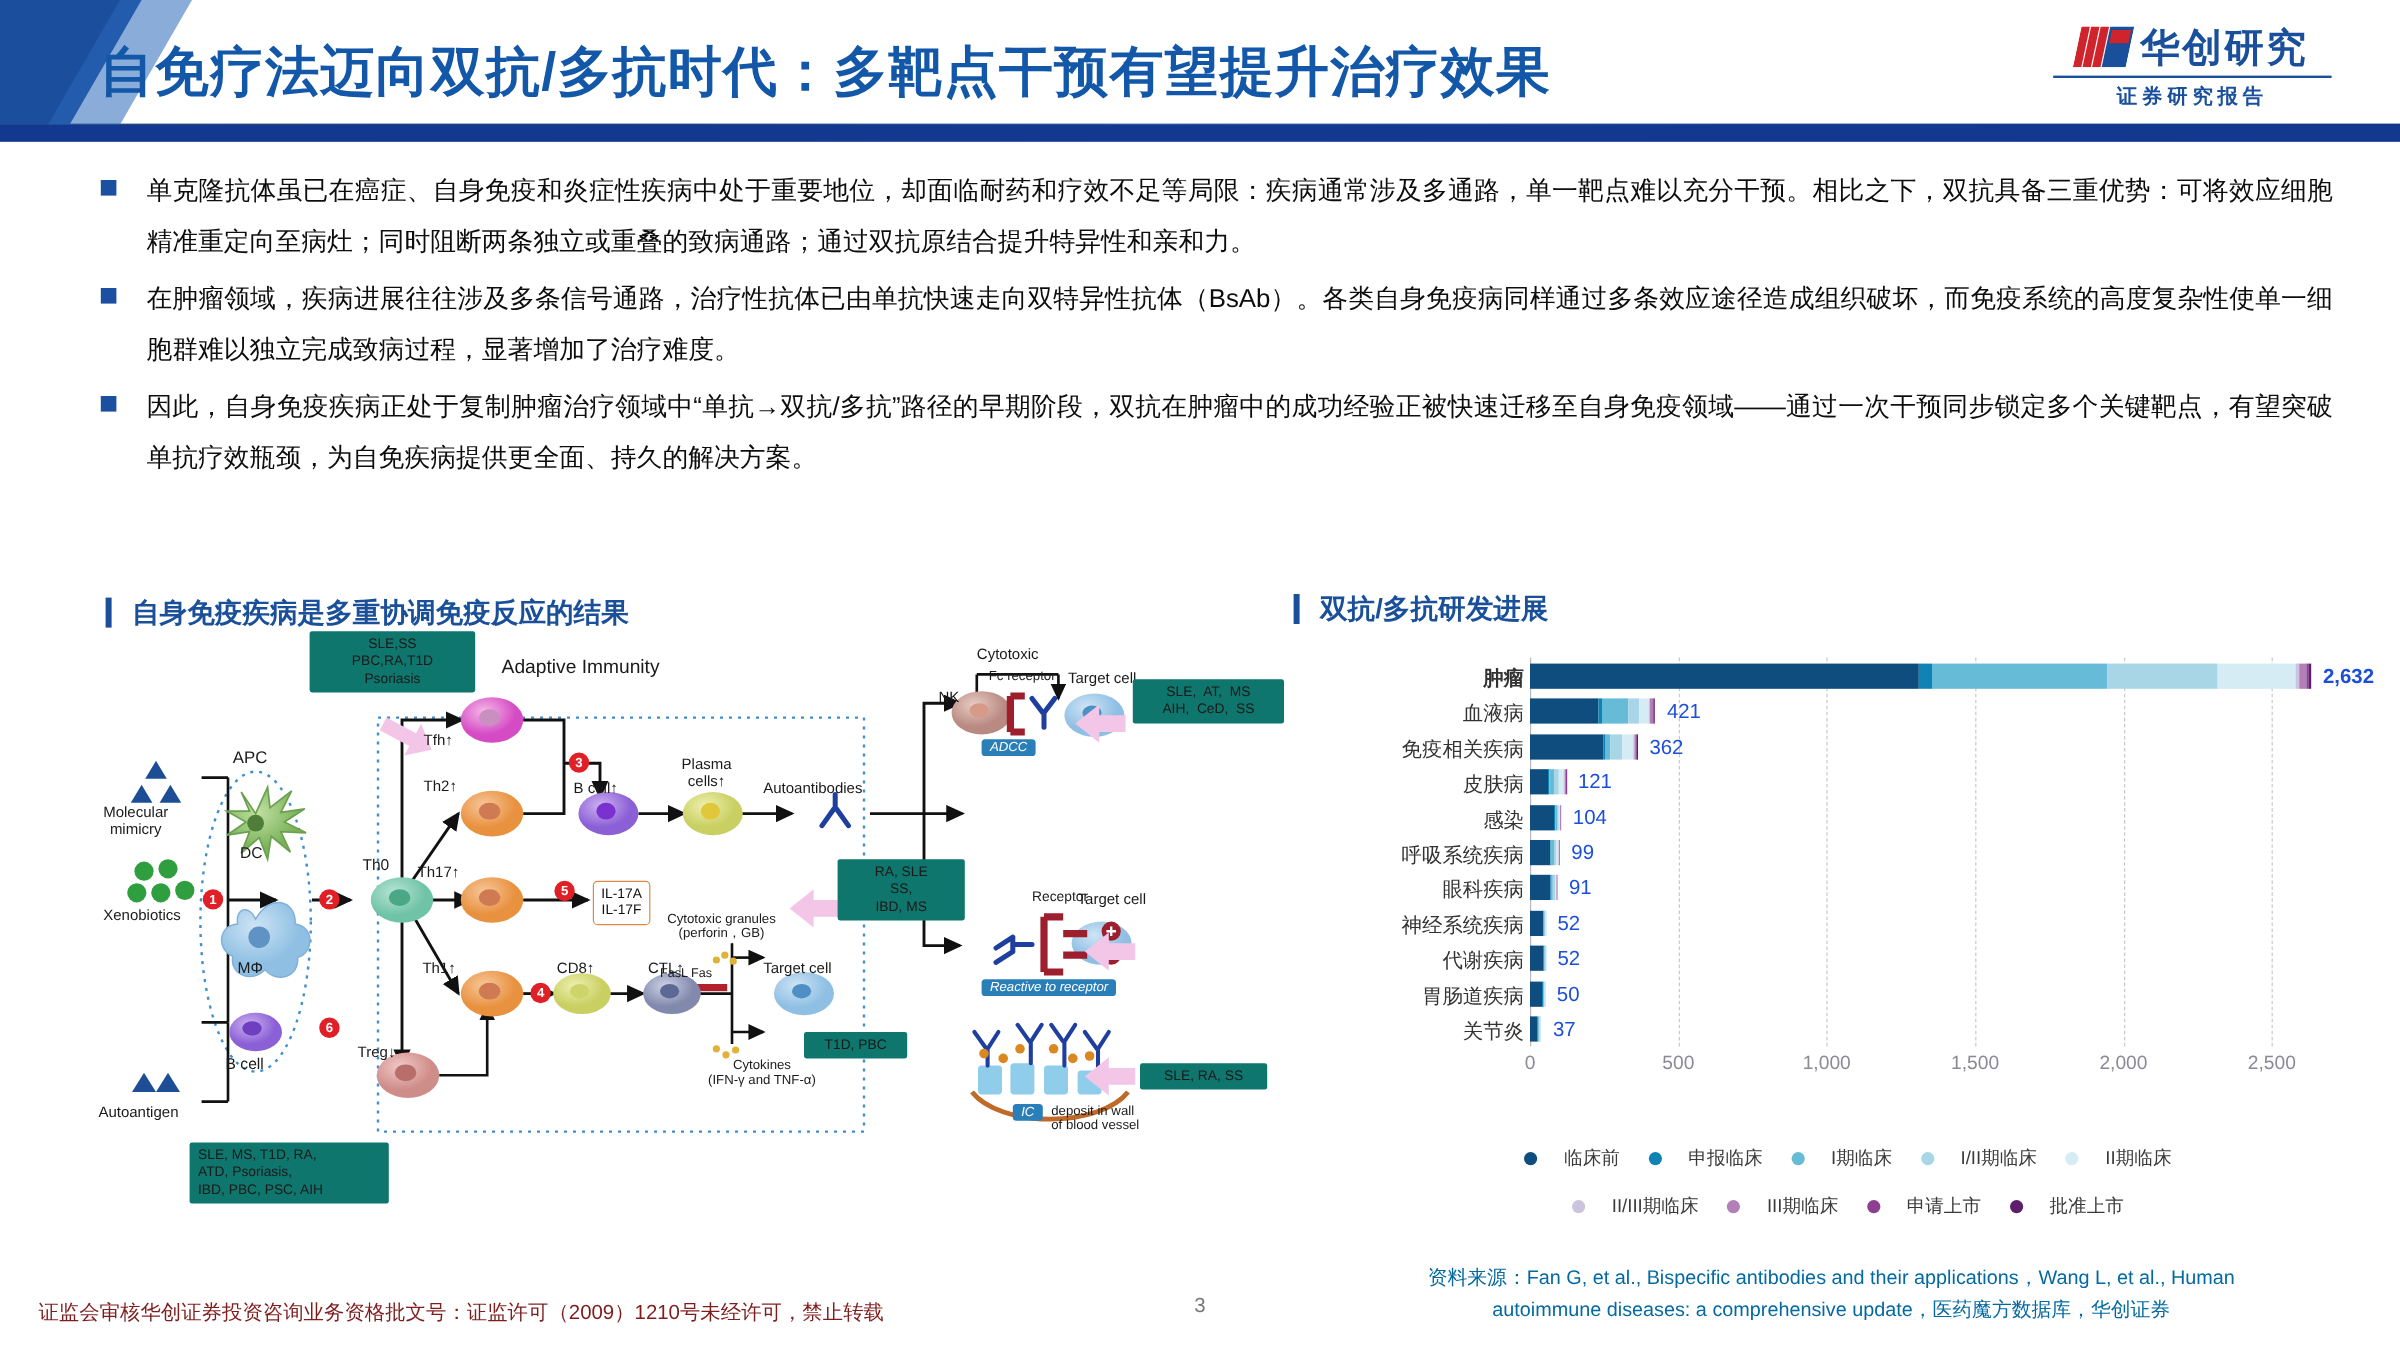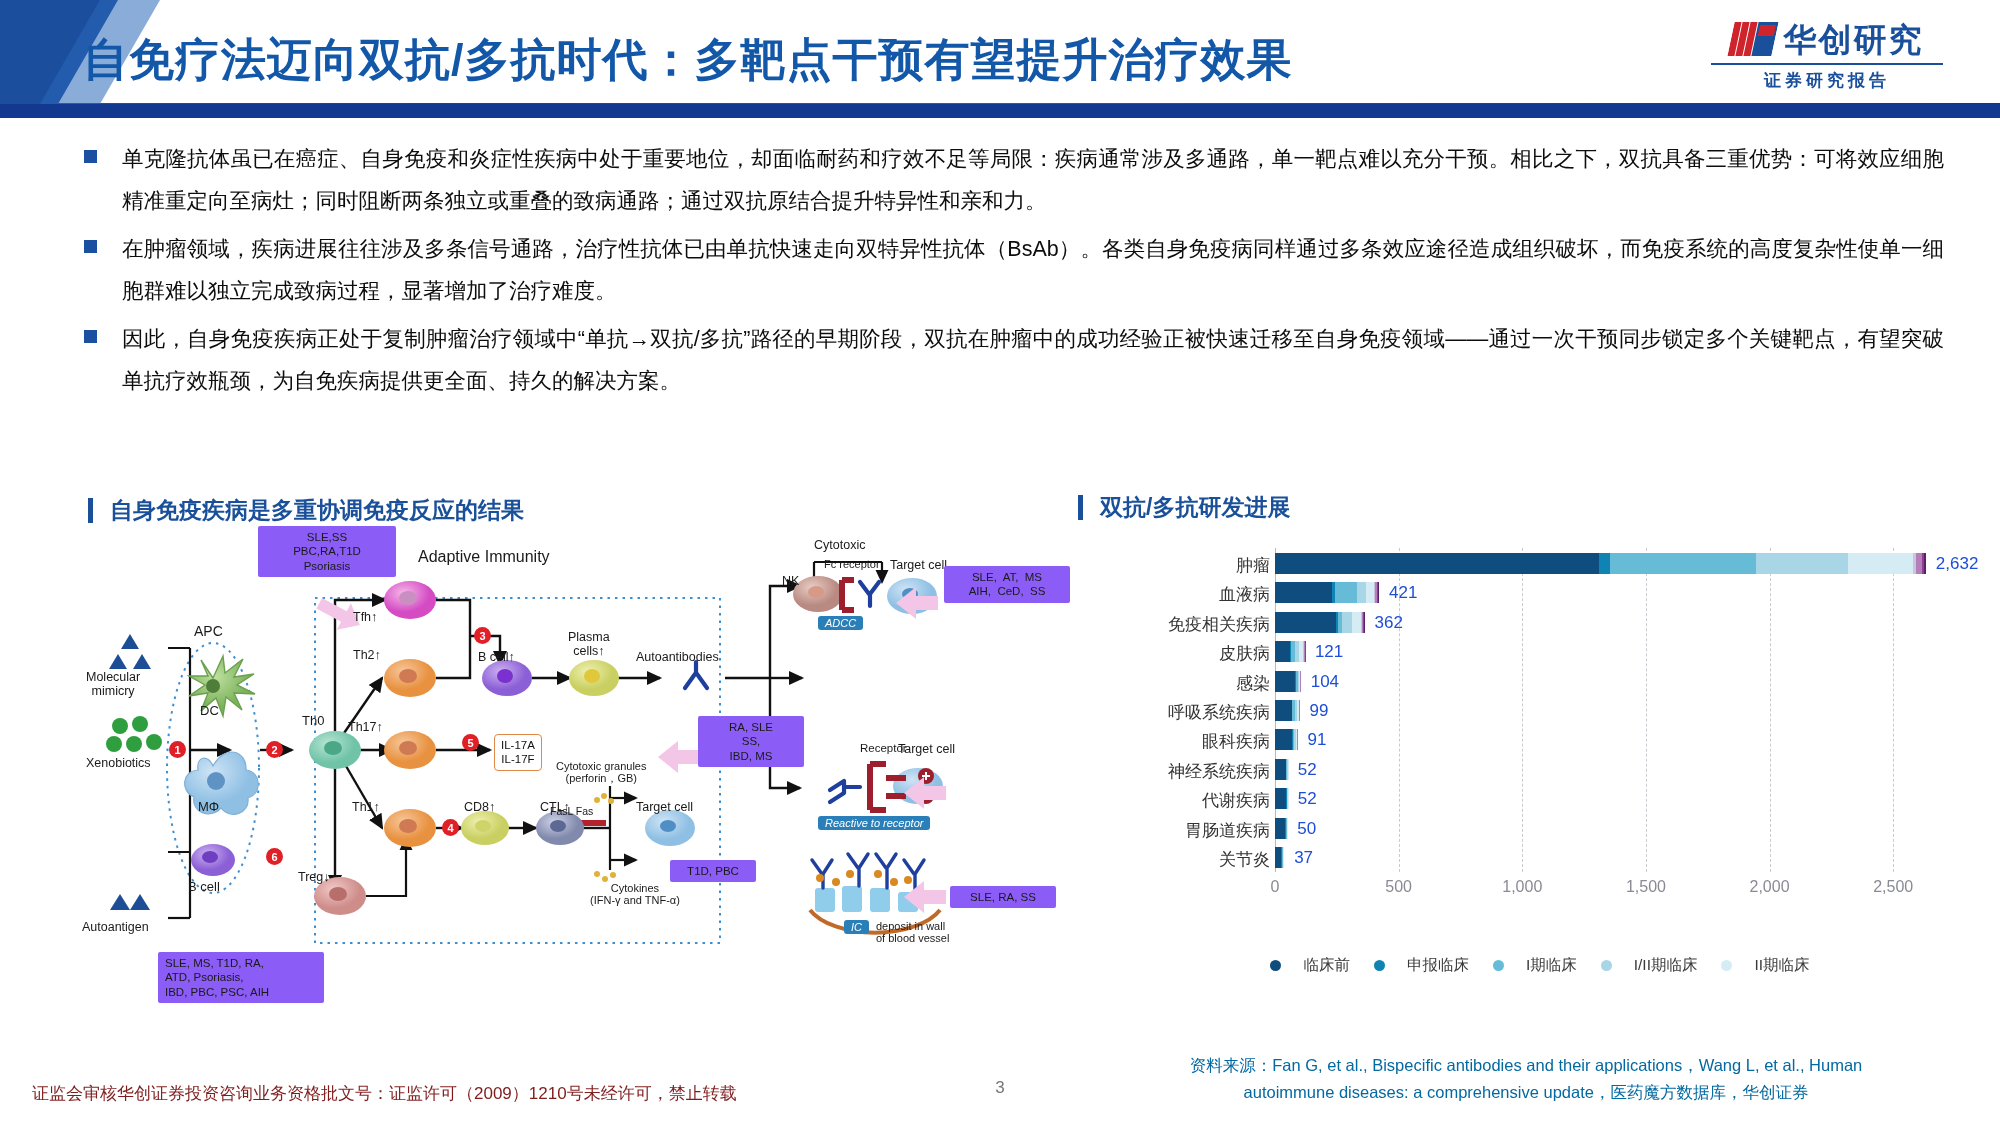--- a/index.html
+++ b/index.html
@@ -38,21 +38,21 @@
   .sec-bar{width:5px;height:25px;background:#1a5099;}
   .sec-tt{font-size:23px;font-weight:bold;color:#1a5099;}
   #sec-left{left:88px;top:495px;}
   #sec-right{left:1078px;top:492px;}
 
   
   .diagram{position:absolute;left:70px;top:538px;width:935px;height:495px;}
   .dg-svg{position:absolute;left:0;top:0;}
   .dlabel{position:absolute;font-family:"Liberation Sans",sans-serif;color:#1a1a1a;
           white-space:nowrap;line-height:1.12;}
-  .pinkbox{position:absolute;background:#8b5cf6;color:#1a1a1a;text-align:center;
+  .pinkbox{position:absolute;background:#0f766e;color:#1a1a1a;text-align:center;
            font-size:11.5px;line-height:1.26;padding:4px 7px;border-radius:2px;}
   .bluetag{position:absolute;background:#2a7fb8;color:#ffffff;font-style:italic;
            font-size:11px;border-radius:3px;padding:1px 7px;white-space:nowrap;}
   .orangebox{position:absolute;border:1.6px solid #e08a4a;background:#fff;border-radius:4px;
              font-size:11.5px;line-height:1.25;padding:3px 6px;text-align:center;color:#111;}
   .numdot{position:absolute;width:17px;height:17px;border-radius:50%;background:#e01f26;
           color:#fff;font-size:11px;font-weight:bold;display:flex;align-items:center;
           justify-content:center;}
 
   
@@ -422,21 +422,21 @@
   <div class="chart">
     <div id="grid-layer">
         <div class="axisl" style="left: 215px;"></div>
         <div class="gridl" style="left: 338.636px;"></div>
         <div class="gridl" style="left: 462.273px;"></div>
         <div class="gridl" style="left: 585.909px;"></div>
         <div class="gridl" style="left: 709.545px;"></div>
         <div class="gridl" style="left: 833.182px;"></div>
       </div>
     <div id="rows-layer">
-        <div class="rowz" style="top: 4px;">
+        <div class="rowz" style="top: 4px; font-weight: bold;">
           <div class="cat">肿瘤</div>
           <div class="barwrap">
             <div class="seg" style="width: 323.927px; background: rgb(14, 77, 125);"></div>
             <div class="seg" style="width: 10.88px; background: rgb(15, 132, 180);"></div>
             <div class="seg" style="width: 145.891px; background: rgb(102, 188, 214);"></div>
             <div class="seg" style="width: 91.9855px; background: rgb(168, 214, 230);"></div>
             <div class="seg" style="width: 65.7745px; background: rgb(214, 236, 245);"></div>
             <div class="seg" style="width: 2.47273px; background: rgb(204, 195, 222);"></div>
             <div class="seg" style="width: 6.18182px; background: rgb(178, 127, 185);"></div>
             <div class="seg" style="width: 1.97818px; background: rgb(140, 63, 147);"></div>
@@ -597,20 +597,40 @@
         <div class="lg-it">
           <span class="lg-dot" style="background: rgb(168, 214, 230);"></span>
           <span>I/II期临床</span>
         </div>
         <div class="lg-it">
           <span class="lg-dot" style="background: rgb(214, 236, 245);"></span>
           <span>II期临床</span>
         </div>
       </div>
   </div>
+  <div class="legend" style="top:995px;">
+    <div class="lg-row" id="legend-row-2">
+        <div class="lg-it">
+          <span class="lg-dot" style="background: rgb(204, 195, 222);"></span>
+          <span>II/III期临床</span>
+        </div>
+        <div class="lg-it">
+          <span class="lg-dot" style="background: rgb(178, 127, 185);"></span>
+          <span>III期临床</span>
+        </div>
+        <div class="lg-it">
+          <span class="lg-dot" style="background: rgb(140, 63, 147);"></span>
+          <span>申请上市</span>
+        </div>
+        <div class="lg-it">
+          <span class="lg-dot" style="background: rgb(93, 31, 107);"></span>
+          <span>批准上市</span>
+        </div>
+      </div>
+  </div>
 
   <div class="src">
     <span>资料来源：</span><span>Fan G, et al., Bispecific antibodies and their applications，Wang L, et al., Human</span><br>
     <span>autoimmune diseases: a comprehensive update，医药魔方数据库，华创证券</span>
   </div>
   <div class="disc">证监会审核华创证券投资咨询业务资格批文号：证监许可（2009）1210号未经许可，禁止转载</div>
   <div class="pgno">3</div>
 
 </div>
 

